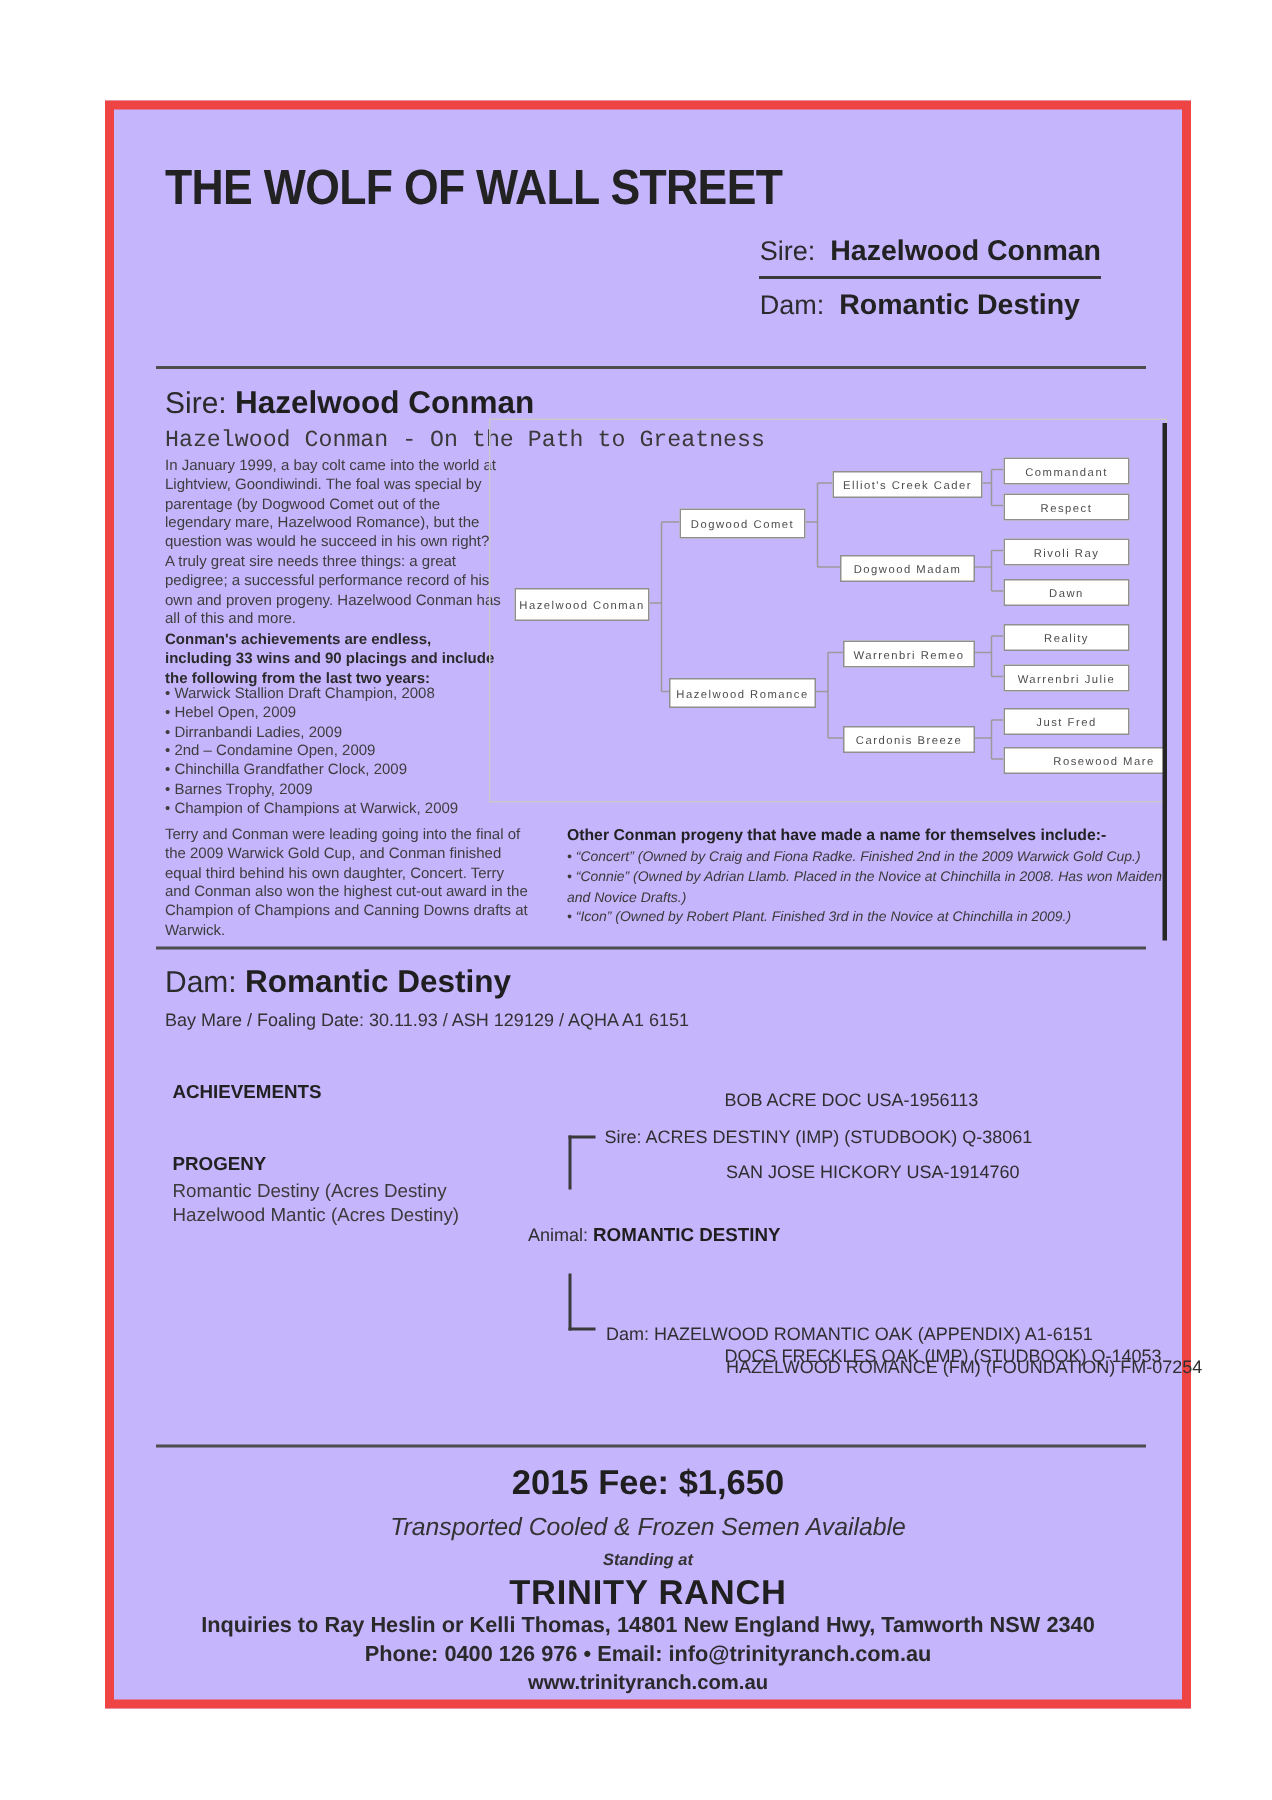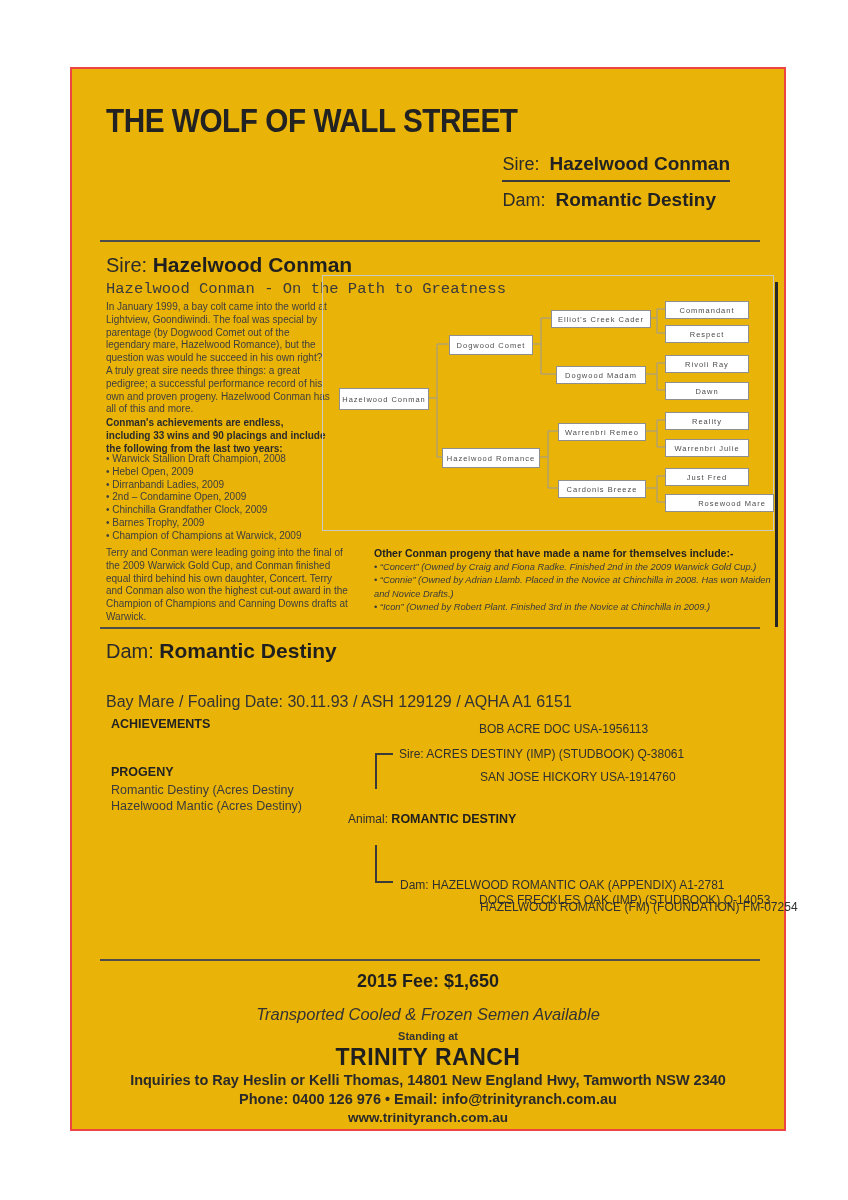--- a/index.html
+++ b/index.html
@@ -1,19 +1,19 @@
 <!DOCTYPE html>
 <html><head>
 <meta charset="utf-8">
 <style>
   html,body{margin:0;padding:0;background:#ffffff;}
   .page{position:relative;width:848px;height:1200px;background:#fff;overflow:hidden;
         font-family:"Liberation Sans",sans-serif;color:#2e2e2e;}
   .streak{position:absolute;left:775px;top:282px;width:3px;height:345px;background:#262626;z-index:5;}
-  .frame{position:absolute;left:70px;top:67px;width:712px;height:1060px;border:2px solid #ef4444;background:#eab308;}
+  .frame{position:absolute;left:70px;top:67px;width:712px;height:1060px;border:6px solid #ef4444;background:#c4b5fd;}
 
   
   .title{position:absolute;left:34px;top:33px;font-size:33px;font-weight:bold;letter-spacing:-.5px;
          color:#222;white-space:nowrap;transform:scaleX(.9);transform-origin:left top;}
   .subtitle{position:absolute;left:437px;top:49px;font-size:15px;font-style:italic;color:#333;white-space:nowrap;}
   .lineage{position:absolute;right:54px;top:84px;text-align:left;}
   .lin-row{white-space:nowrap;font-size:18px;color:#2b2b2b;}
   .lin-row.underlined{border-bottom:2px solid #3a3a3a;padding-bottom:5px;margin-bottom:7px;}
   .lin-label{margin-right:10px;}
   .lin-name{font-size:19px;font-weight:bold;color:#222;}
@@ -50,44 +50,44 @@
   .g4a{top:25px;} .g4b{top:49px;} .g4c{top:79px;} .g4d{top:106px;}
   .g4e{top:136px;} .g4f{top:163px;} .g4g{top:192px;} .g4h{top:218px;padding-left:25px;}
 
   
   .oprog{position:absolute;left:302px;top:478px;width:404px;}
   .oprog-head{font-size:10.5px;font-weight:bold;color:#222;margin-bottom:2px;}
   .oprog-item{font-size:9.3px;font-style:italic;color:#3a3a3a;line-height:1.45;}
 
   
   .dam-head{top:570px;font-size:20px;color:#2b2b2b;}
-  .dam-details{position:absolute;left:34px;top:600px;font-size:16px;color:#333;white-space:nowrap;margin-top:24px;}
+  .dam-details{position:absolute;left:34px;top:600px;font-size:12px;color:#333;white-space:nowrap;}
   .subhead{position:absolute;left:39px;font-size:12.5px;font-weight:bold;color:#222;}
   .ach-head{top:628px;margin-top:20px;} .prog-head{top:696px;text-align:center;}
   .plain{position:absolute;left:39px;font-size:12.5px;color:#3b3b3b;white-space:nowrap;line-height:1.3;}
   .ach-lines{top:645px;} .prog-lines{top:713px;}
 
   .dp-line{position:absolute;font-size:12px;color:#2f2f2f;white-space:nowrap;}
   .dp-ss{left:407px;top:653px;}
   .dp-sire{left:327px;top:678px;}
   .dp-sd{left:408px;top:701px;}
   .dp-animal{left:276px;top:743px;}
   .dp-animal b{font-size:12.5px;color:#1f1f1f;}
   .dp-ds{left:407px;top:787px;margin-top:37px;}
   .dp-dam{left:328px;top:809px;}
   .dp-dd{left:408px;top:831px;}
   .bracket{position:absolute;width:16px;}
   .br-top{left:303px;top:684px;height:34px;border-left:2px solid #3a3a3a;border-top:2px solid #3a3a3a;}
   .br-bot{left:303px;top:776px;height:36px;border-left:2px solid #3a3a3a;border-bottom:2px solid #3a3a3a;}
 
   
   .fline{position:absolute;left:0;width:712px;text-align:center;white-space:nowrap;}
-  .fee{top:902px;font-size:18px;font-weight:bold;color:#1f1f1f;}
+  .fee{top:902px;font-size:23px;font-weight:bold;color:#1f1f1f;}
   .semen{top:936px;font-size:16.5px;font-style:italic;color:#333;}
-  .standing{top:961px;font-size:11px;font-weight:bold;color:#333;}
+  .standing{top:961px;font-size:11px;font-weight:bold;font-style:italic;color:#333;}
   .ranch{top:975px;font-size:23px;font-weight:bold;letter-spacing:.5px;color:#1f1f1f;}
   .inquiries{top:1003px;font-size:14.5px;font-weight:bold;color:#2a2a2a;}
   .phone{top:1022px;font-size:14.5px;font-weight:bold;color:#2a2a2a;}
   .website{top:1041px;font-size:13.5px;font-weight:bold;color:#2a2a2a;}
 </style>
 </head>
 <body>
 
 <div class="page">
   <div class="streak"></div>
@@ -172,21 +172,21 @@
       <span>ACRES DESTINY (IMP) (STUDBOOK) Q-38061</span>
     </div>
     <div class="dp-line dp-sd">SAN JOSE HICKORY USA-1914760</div>
     <div class="dp-line dp-animal">
       <span>Animal:</span>
       <b>ROMANTIC DESTINY</b>
     </div>
     <div class="dp-line dp-ds">DOCS FRECKLES OAK (IMP) (STUDBOOK) Q-14053</div>
     <div class="dp-line dp-dam">
       <span>Dam:</span>
-      <span>HAZELWOOD ROMANTIC OAK (APPENDIX) A1-2781</span>
+      <span>HAZELWOOD ROMANTIC OAK (APPENDIX) A1-6151</span>
     </div>
     <div class="dp-line dp-dd">HAZELWOOD ROMANCE (FM) (FOUNDATION) FM-07254</div>
     <div class="bracket br-top"></div>
     <div class="bracket br-bot"></div>
 
     <div class="divider d3"></div>
 
     <div class="fline fee">2015 Fee: $1,650</div>
     <div class="fline semen">Transported Cooled &amp; Frozen Semen Available</div>
     <div class="fline standing">Standing at</div>

